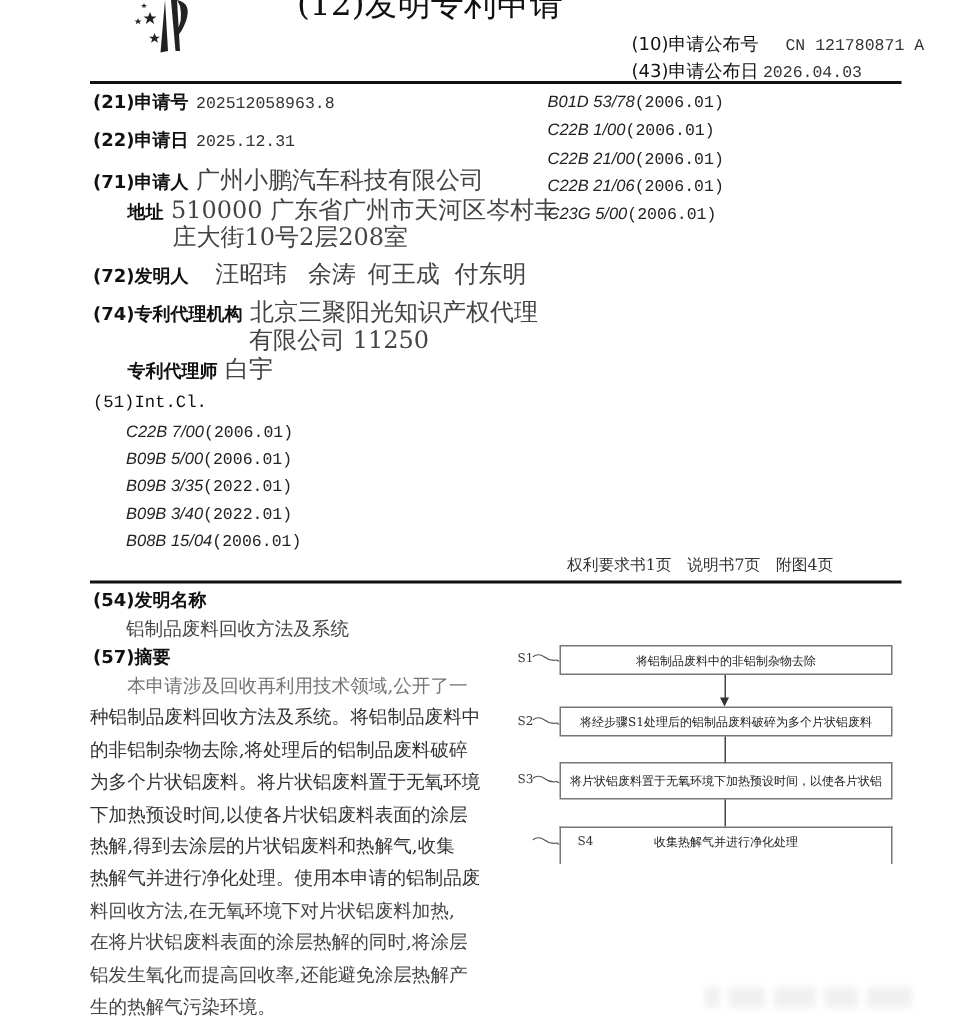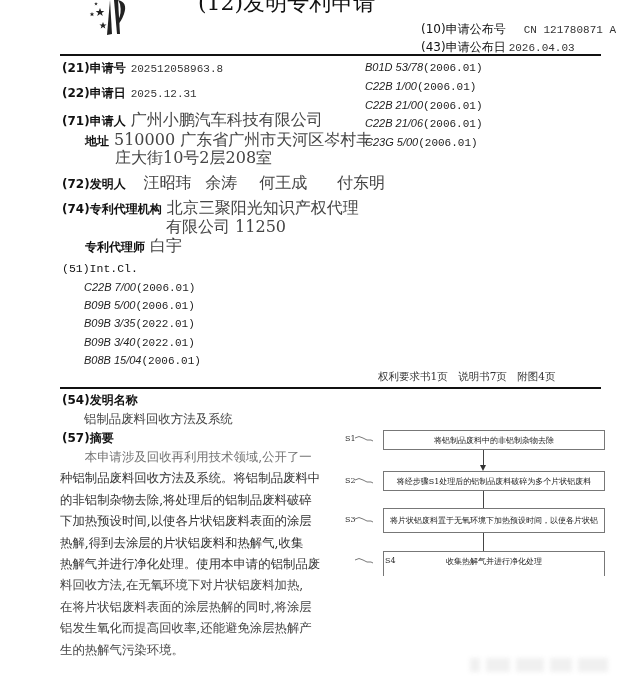--- a/index.html
+++ b/index.html
@@ -12,21 +12,21 @@
     .lbl { font-size:12px; color:#111; }
     .val { font-size:16px; color:#444; }
     .monoval { font-size:11px; color:#333; }
     .rule { position:absolute; height:2px; background:#111; }
     .logo { position:absolute; left:80px; top:0px; width:50px; height:36px; }
     .title { position:absolute; left:198px; top:-12px; font-size:22px; color:#111; font-family:"DejaVu Serif", serif; }
     .ipc { font-size:11px; color:#222; }
     .ipc .code { font-style:italic; font-family:"Liberation Sans", sans-serif; }
     .abstract { position:absolute; left:60px; top:446px; width:293px; font-size:12.4px; line-height:21.4px; color:#444; font-family:"DejaVu Serif", serif; }
     .abstract .ln { display:block; white-space:nowrap; }
-    .flow-box { position:absolute; left:383px; width:222px; border:1.5px solid #777; font-family:"DejaVu Serif", serif; font-size:8px; color:#222; text-align:center; display:flex; align-items:center; justify-content:center; box-sizing:border-box; line-height:11px; }
+    .flow-box { position:absolute; left:373px; width:222px; border:1.5px solid #777; font-family:"DejaVu Serif", serif; font-size:8px; color:#222; text-align:center; display:flex; align-items:center; justify-content:center; box-sizing:border-box; line-height:11px; }
     .flow-label { position:absolute; left:345px; font-family:"DejaVu Serif", serif; font-size:8px; color:#333; }
     .flow-squiggle { position:absolute; left:355px; width:18px; height:8px; }
     .vline { position:absolute; left:483px; width:1px; background:#444; }
     .arrow { position:absolute; left:480px; width:0; height:0; border-left:3.5px solid transparent; border-right:3.5px solid transparent; border-top:6px solid #333; }
     .watermark { position:absolute; left:470px; top:658px; width:160px; height:16px; opacity:0.12; display:flex; gap:6px; }
     .watermark span { display:block; background:#888; height:14px; filter:blur(2px); }
     .pages { font-size:10.5px; color:#333; font-family:"DejaVu Serif", serif; }
   </style>
 </head>
 <body>
@@ -62,22 +62,22 @@
 </div>
 <div class="abs lbl" style="left:85px;top:130px;">
   <span class="bold">地址</span><span class="val serif" style="margin-left:5px;">510000 广东省广州市天河区岑村丰</span>
 </div>
 <div class="abs val serif" style="left:115px;top:148px;">庄大街10号2层208室</div>
 
 <div class="abs lbl" style="left:62px;top:173px;">
   <span class="bold">(72)发明人</span>
   <span class="val serif" style="margin-left:14px;">汪昭玮</span>
   <span class="val serif" style="margin-left:10px;">余涛</span>
-  <span class="val serif" style="margin-left:18px;">何王成</span>
-  <span class="val serif" style="margin-left:26px;">付东明</span>
+  <span class="val serif" style="margin-left:4px;">何王成</span>
+  <span class="val serif" style="margin-left:6px;">付东明</span>
 </div>
 
 <div class="abs lbl" style="left:62px;top:198px;">
   <span class="bold">(74)专利代理机构</span><span class="val serif" style="margin-left:5px;">北京三聚阳光知识产权代理</span>
 </div>
 <div class="abs val serif" style="left:166px;top:217px;">有限公司 11250</div>
 <div class="abs lbl" style="left:85px;top:236px;">
   <span class="bold">专利代理师</span><span class="val serif" style="margin-left:5px;">白宇</span>
 </div>
 
@@ -99,20 +99,21 @@
 <div class="rule" style="left:60px;top:387px;width:541px;"></div>
 
 <div class="abs lbl bold" style="left:62px;top:392px;">(54)发明名称</div>
 <div class="abs val serif" style="left:84px;top:411px;font-size:12.4px;">铝制品废料回收方法及系统</div>
 <div class="abs lbl bold" style="left:62px;top:430px;">(57)摘要</div>
 
 <div class="abstract">
   <span class="ln" style="color:#737373;">　　本申请涉及回收再利用技术领域,公开了一</span>
   <span class="ln" style="color:#333;">种铝制品废料回收方法及系统。将铝制品废料中</span>
   <span class="ln" style="color:#333;">的非铝制杂物去除,将处理后的铝制品废料破碎</span>
+  <span class="ln" style="color:#333;">为多个片状铝废料。将片状铝废料置于无氧环境</span>
   <span class="ln" style="color:#333;">下加热预设时间,以使各片状铝废料表面的涂层</span>
   <span class="ln" style="color:#333;">热解,得到去涂层的片状铝废料和热解气,收集</span>
   <span class="ln" style="color:#333;">热解气并进行净化处理。使用本申请的铝制品废</span>
   <span class="ln">料回收方法,在无氧环境下对片状铝废料加热,</span>
   <span class="ln">在将片状铝废料表面的涂层热解的同时,将涂层</span>
   <span class="ln">铝发生氧化而提高回收率,还能避免涂层热解产</span>
   <span class="ln">生的热解气污染环境。</span>
 </div>
 
 <div>

